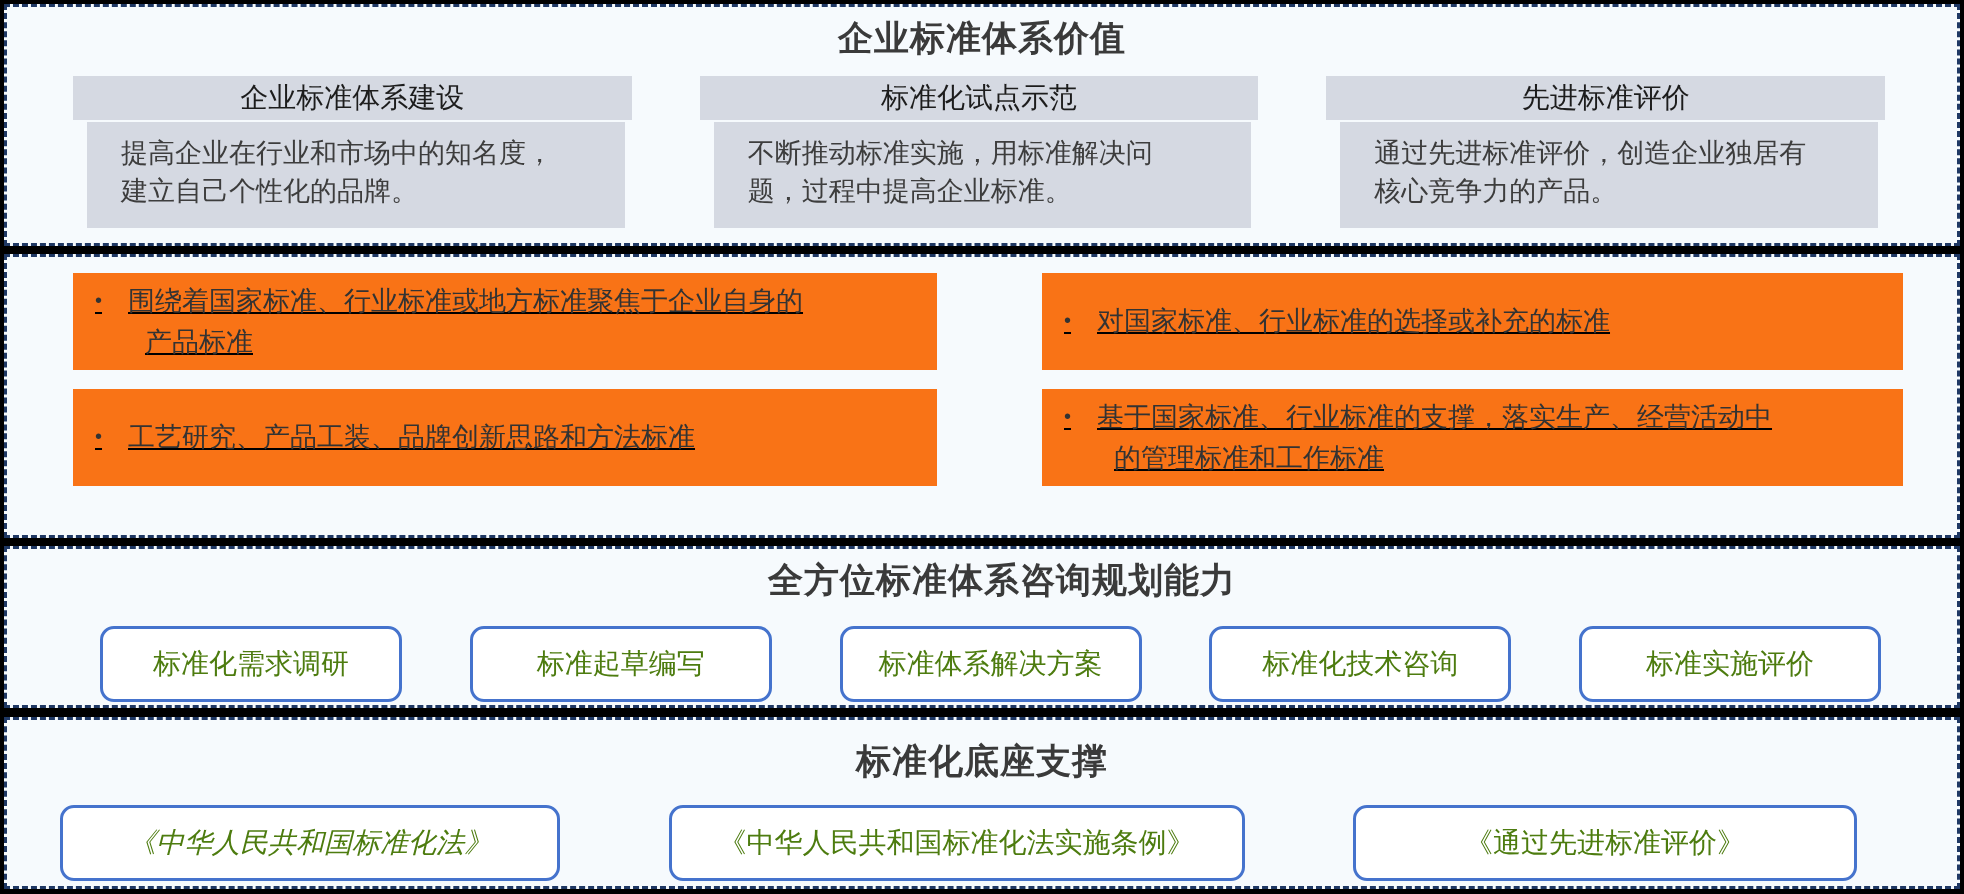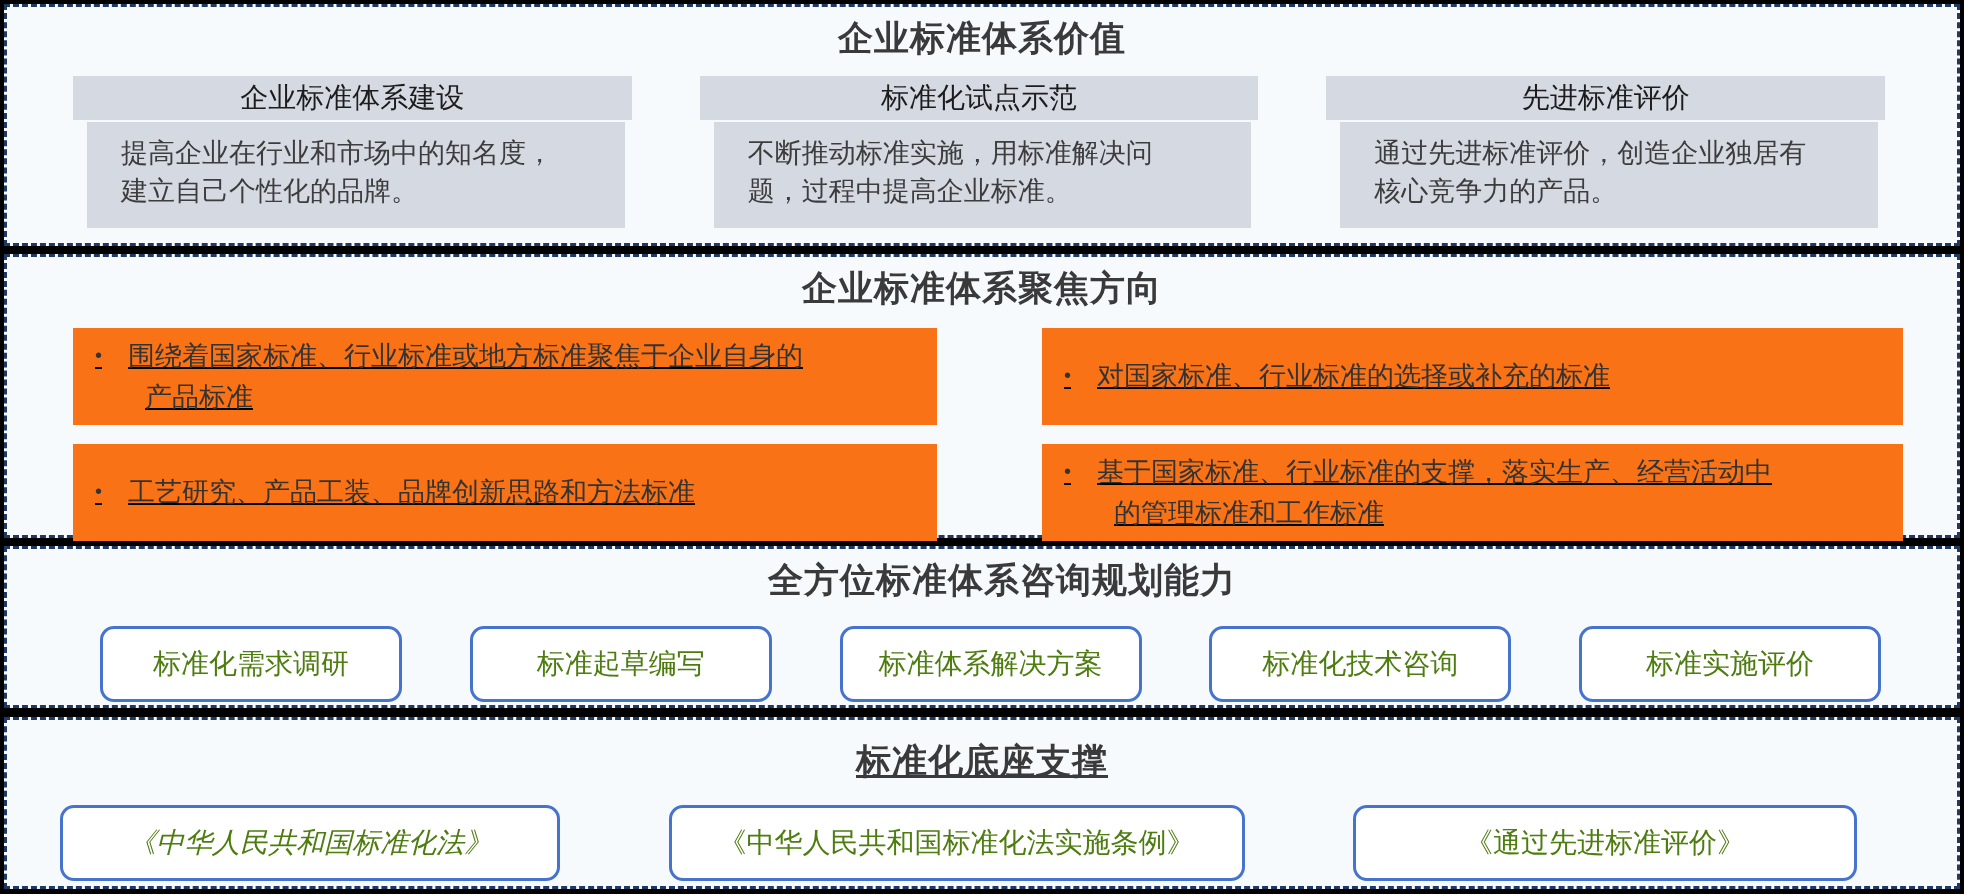--- a/index.html
+++ b/index.html
@@ -74,21 +74,21 @@
     display:flex; align-items:center; justify-content:center;
     font-size:28px; color:#4d7c0f;
   }
   .sec-capability { height:162px; margin-bottom:9px;padding-left:40px; }
   .cap-row {
     display:flex; justify-content:space-between;
     margin:22px 76px 0 53px;
   }
   .cap-row .pill { width:302px; }
   .sec-foundation { height:172px; }
-  .sec-foundation h2 { margin-top:18px;text-decoration:underline; }
+  .sec-foundation h2 { margin-top:18px; }
   .law-row {
     display:flex; justify-content:space-between;
     margin:20px 100px 0 53px;
   }
   .law-row .pill:nth-child(1){ width:500px;font-style:italic; }
   .law-row .pill:nth-child(2){ width:576px; }
   .law-row .pill:nth-child(3){ width:504px; }
 </style>
 </head>
 <body>
@@ -107,21 +107,20 @@
         <div class="vcard-body">不断推动标准实施，用标准解决问题，过程中提高企业标准。</div>
       </div>
       <div class="vcard">
         <div class="vcard-header">先进标准评价</div>
         <div class="vcard-body">通过先进标准评价，创造企业独居有核心竞争力的产品。</div>
       </div>
     </div>
   </section>
 
   <section class="panel sec-focus">
-    <h2>企业标准体系聚焦方向</h2>
     <div class="focus-grid">
       <div class="focus-box">
         <div class="focus-text"><span class="bullet">•</span><span>围绕着国家标准、行业标准或地方标准聚焦于企业自身的产品标准</span></div>
       </div>
       <div class="focus-box">
         <div class="focus-text"><span class="bullet">•</span><span>对国家标准、行业标准的选择或补充的标准</span></div>
       </div>
       <div class="focus-box">
         <div class="focus-text"><span class="bullet">•</span><span>工艺研究、产品工装、品牌创新思路和方法标准</span></div>
       </div>

